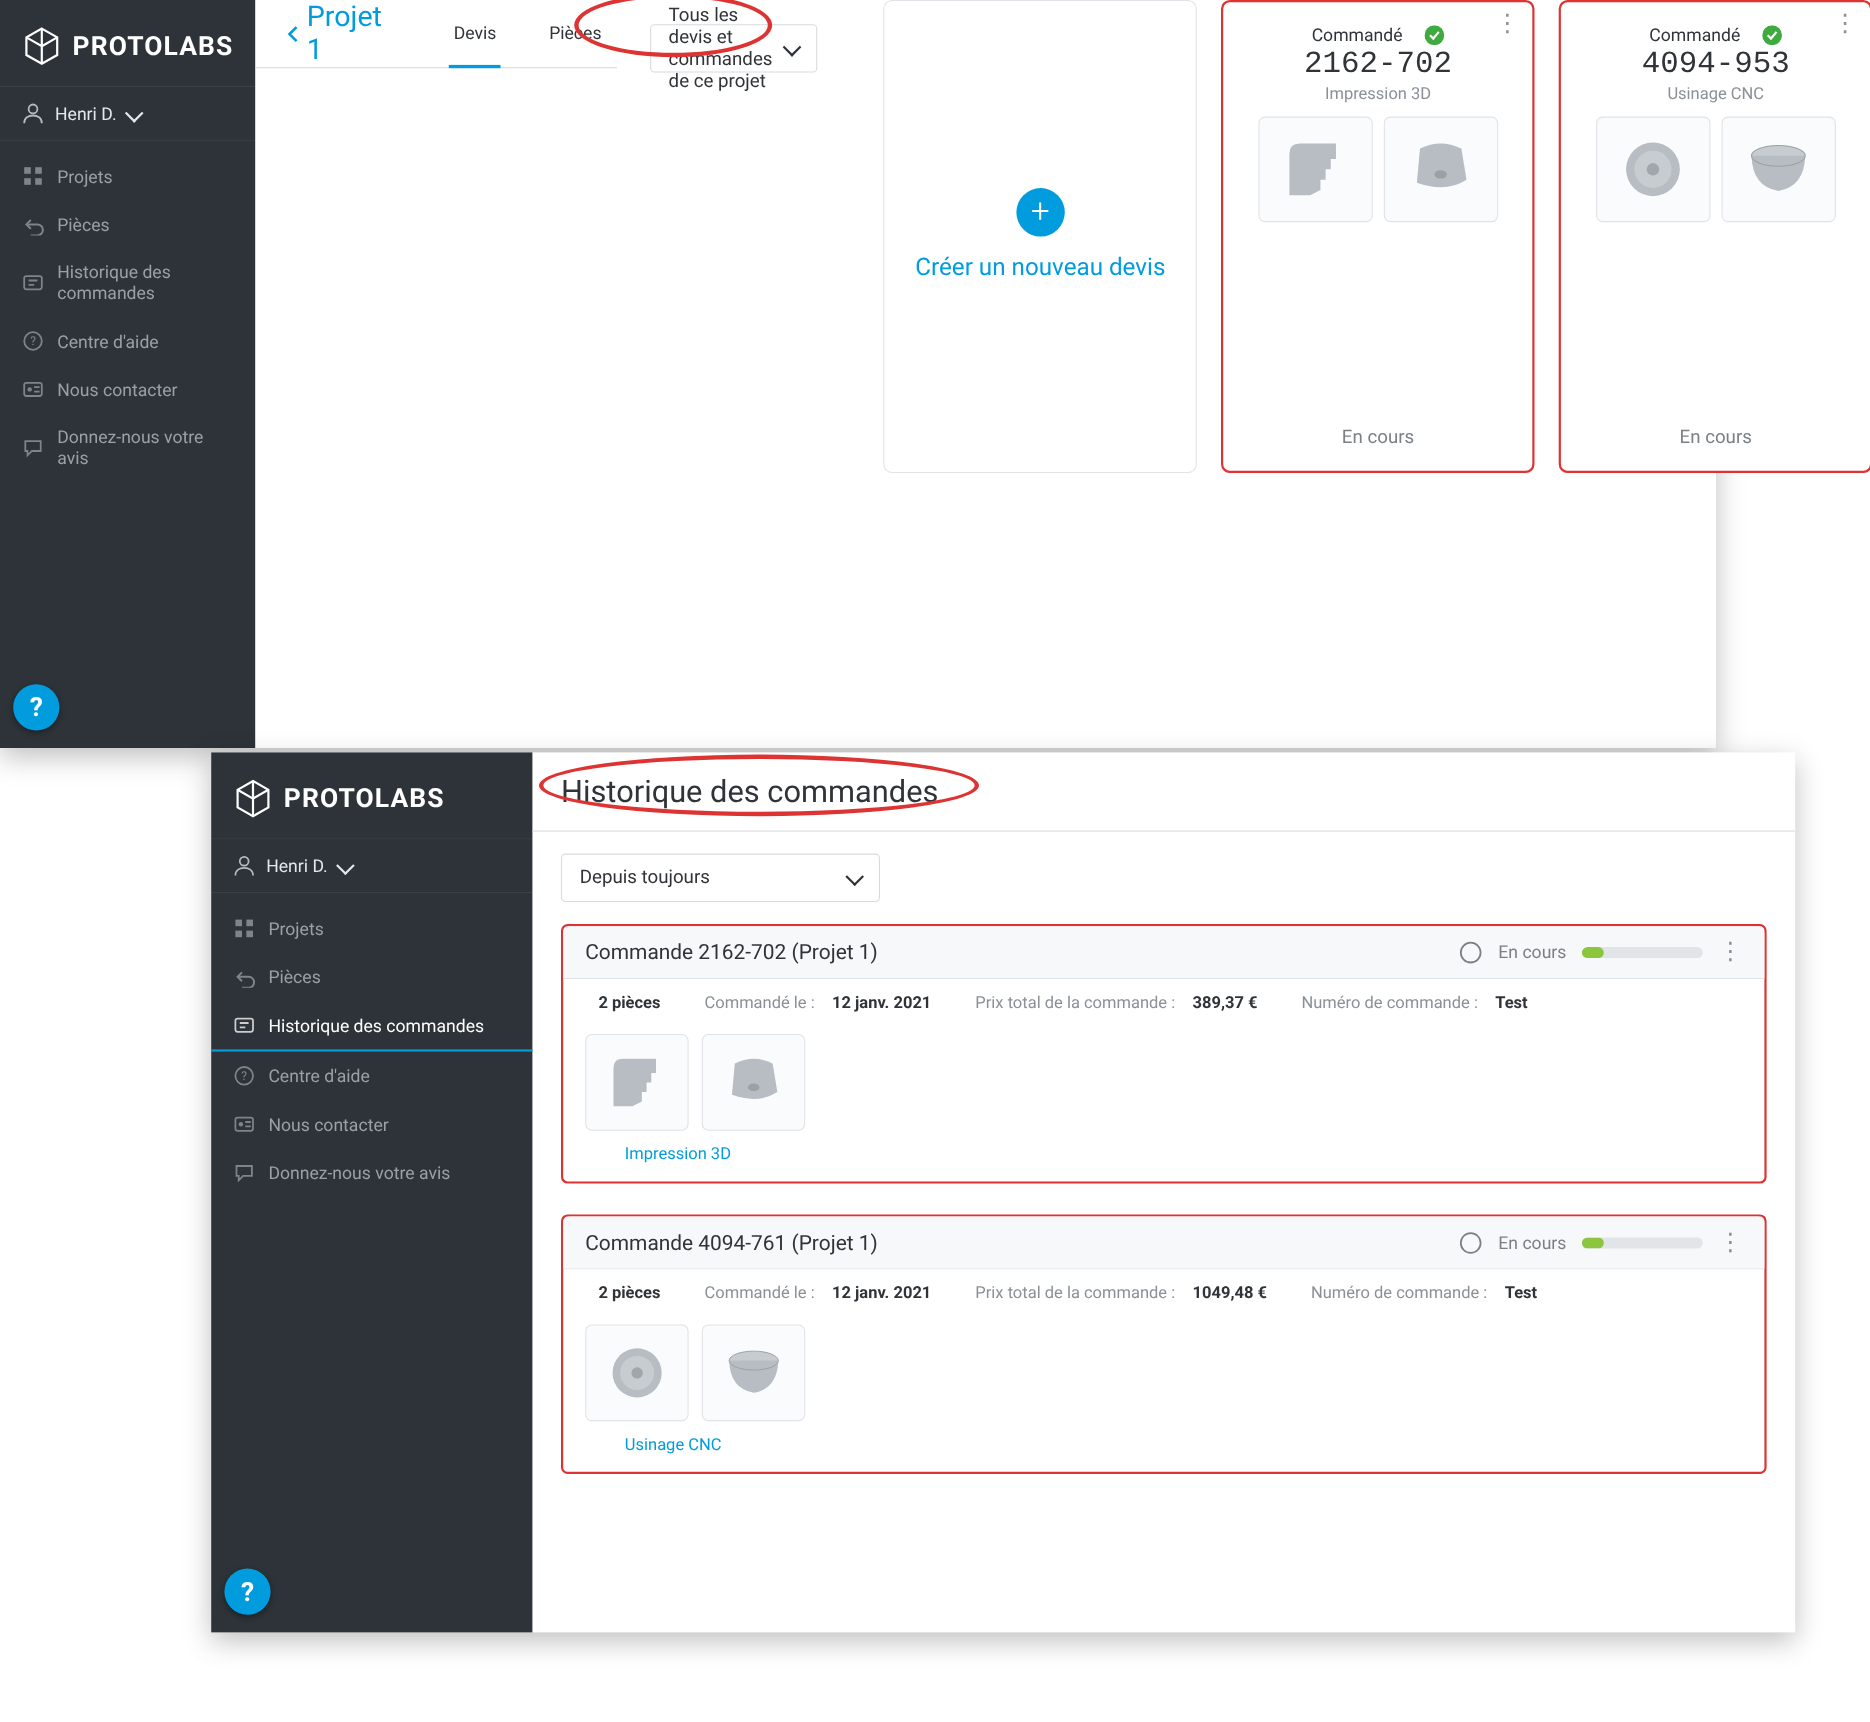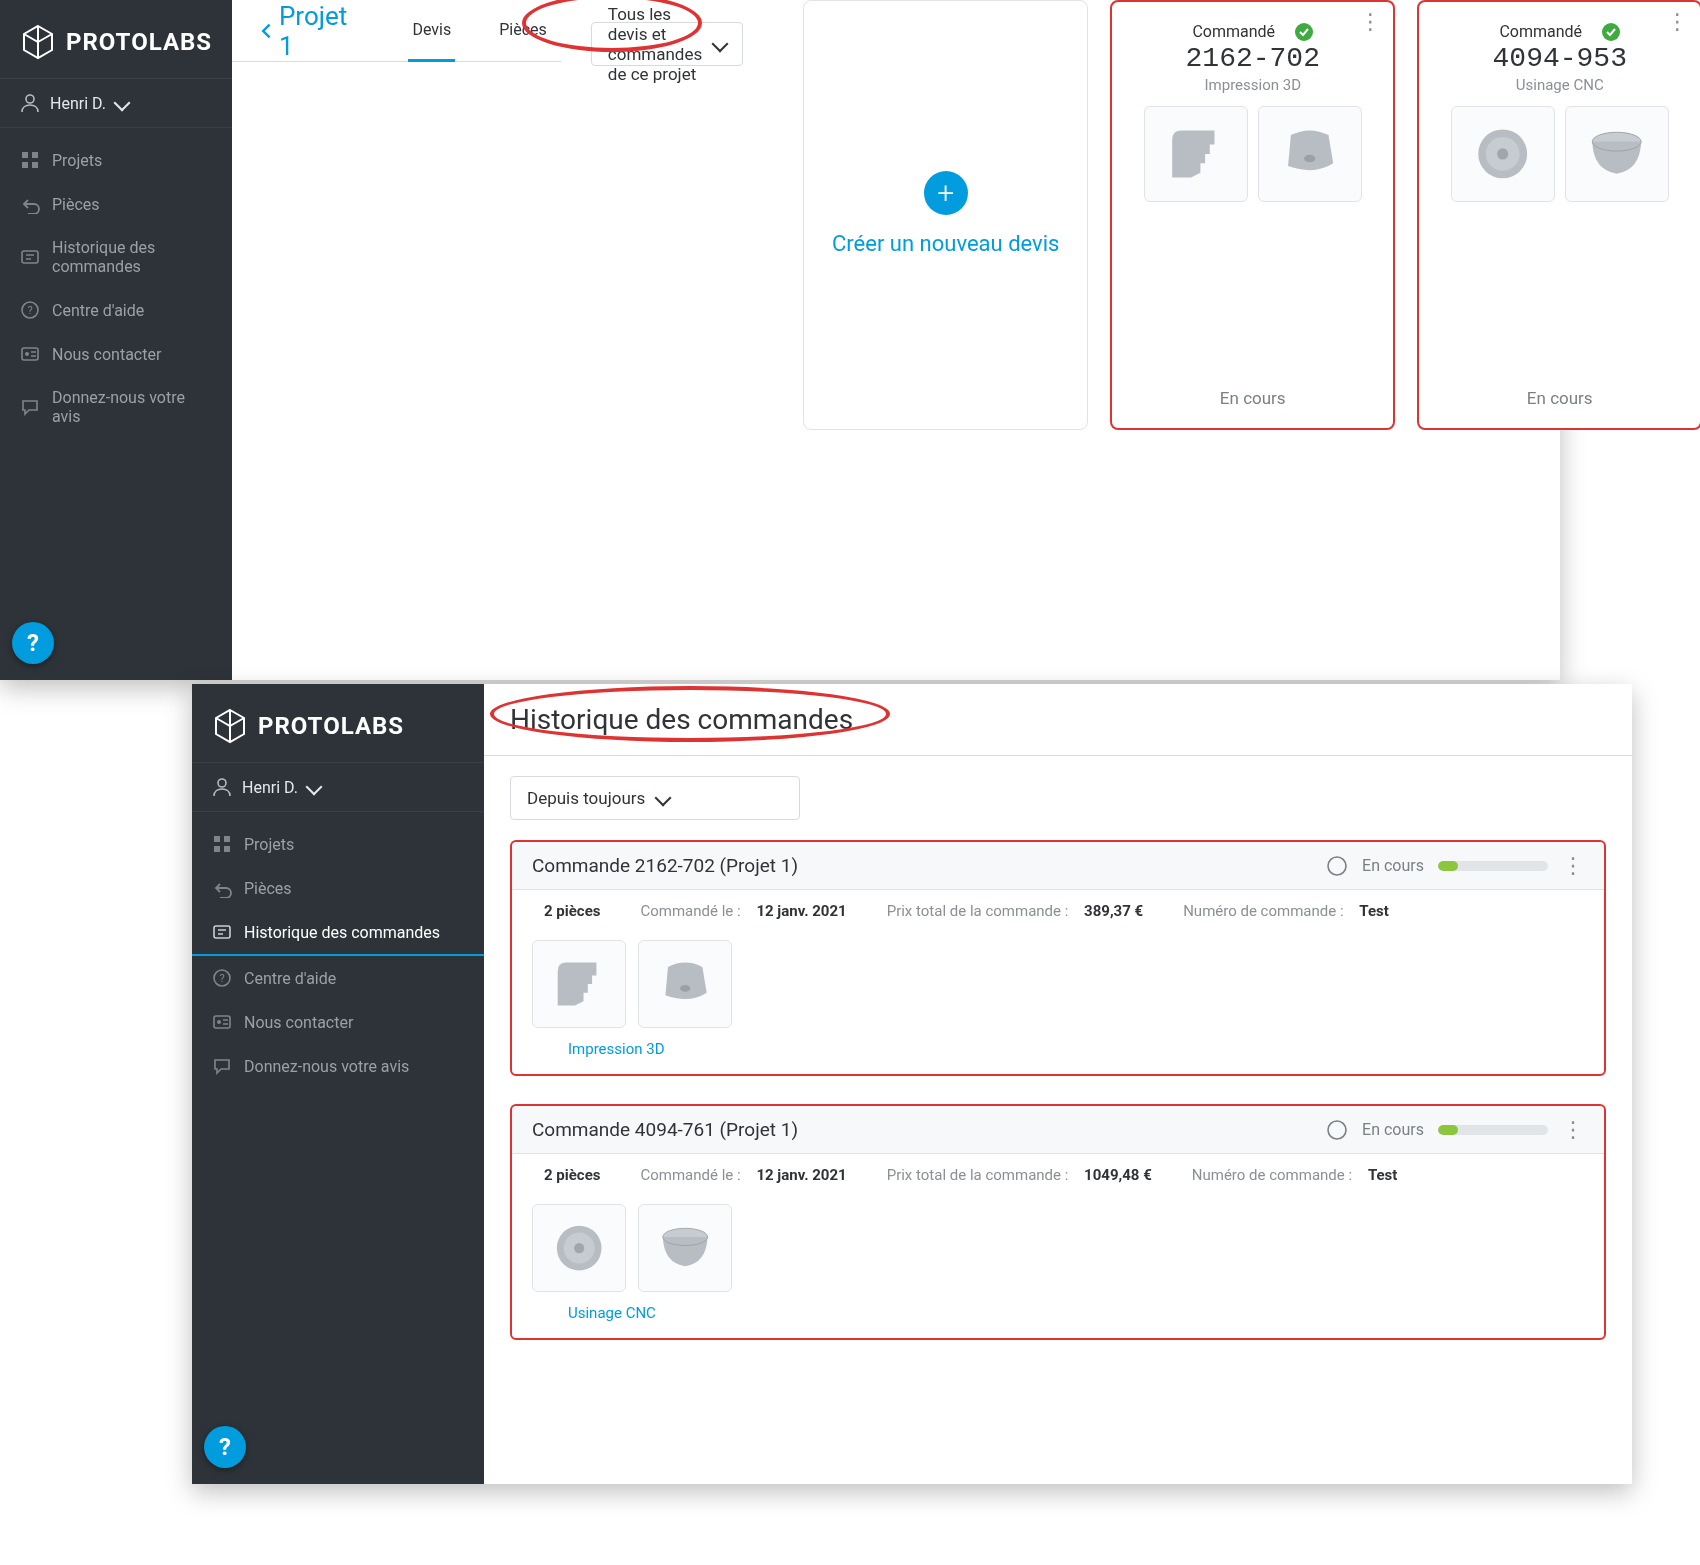--- a/index.html
+++ b/index.html
@@ -35,21 +35,21 @@
   .panel1 .sidebar{width:288px;height:100%;}
   .panel1 .main{flex:1;display:flex;flex-direction:row;}
 
   .topbar{display:flex;align-items:center;height:62px;border-bottom:1px solid var(--border);padding:0 10px;position:relative;}
   .crumb{display:flex;align-items:center;gap:6px;color:var(--blue);font-size:26px;font-weight:400;padding:0 18px;}
   .tabs{display:flex;gap:40px;margin-left:40px;}
   .tab{font-size:16px;color:var(--text);padding:20px 4px;cursor:pointer;}
   .tab.active{color:var(--text);border-bottom:3px solid var(--blue);}
 
   .filter-row{display:flex;gap:16px;padding:22px 30px;}
-  .select-box{display:flex;align-items:center;justify-content:flex-start;background:#fff;border:1px solid var(--border);border-radius:4px;padding:16px 16px;height:44px;font-size:17px;color:var(--text);cursor:pointer;gap:12px;}
+  .select-box{display:flex;align-items:center;justify-content:space-between;background:#fff;border:1px solid var(--border);border-radius:4px;padding:16px 16px;height:44px;font-size:17px;color:var(--text);cursor:pointer;gap:12px;}
   .search-box{flex:1;border:1px solid var(--border);border-radius:4px;height:44px;display:flex;align-items:center;padding:0 16px;color:var(--muted);font-size:17px;gap:10px;cursor:text;}
 
   .cards{display:flex;gap:22px;padding:0 30px;}
   .card{width:285px;height:430px;border:1px solid var(--card-border);border-radius:8px;background:#fff;display:flex;flex-direction:column;align-items:center;padding:20px 18px;position:relative;}
   .card.highlight{border:2px solid var(--red);}
   .card .kebab{position:absolute;top:14px;right:12px;color:var(--muted);font-size:22px;line-height:.5;letter-spacing:0;cursor:pointer;}
   .card .status{display:flex;align-items:center;gap:20px;font-size:16px;color:var(--text);text-align:right;}
   .card .status svg{width:18px;height:18px;}
   .card .quote{font-size:28px;color:var(--text);font-weight:400;margin-top:2px;font-family:Liberation Mono, monospace;}
   .card .tech{font-size:15px;color:var(--muted);margin-top:2px;}

